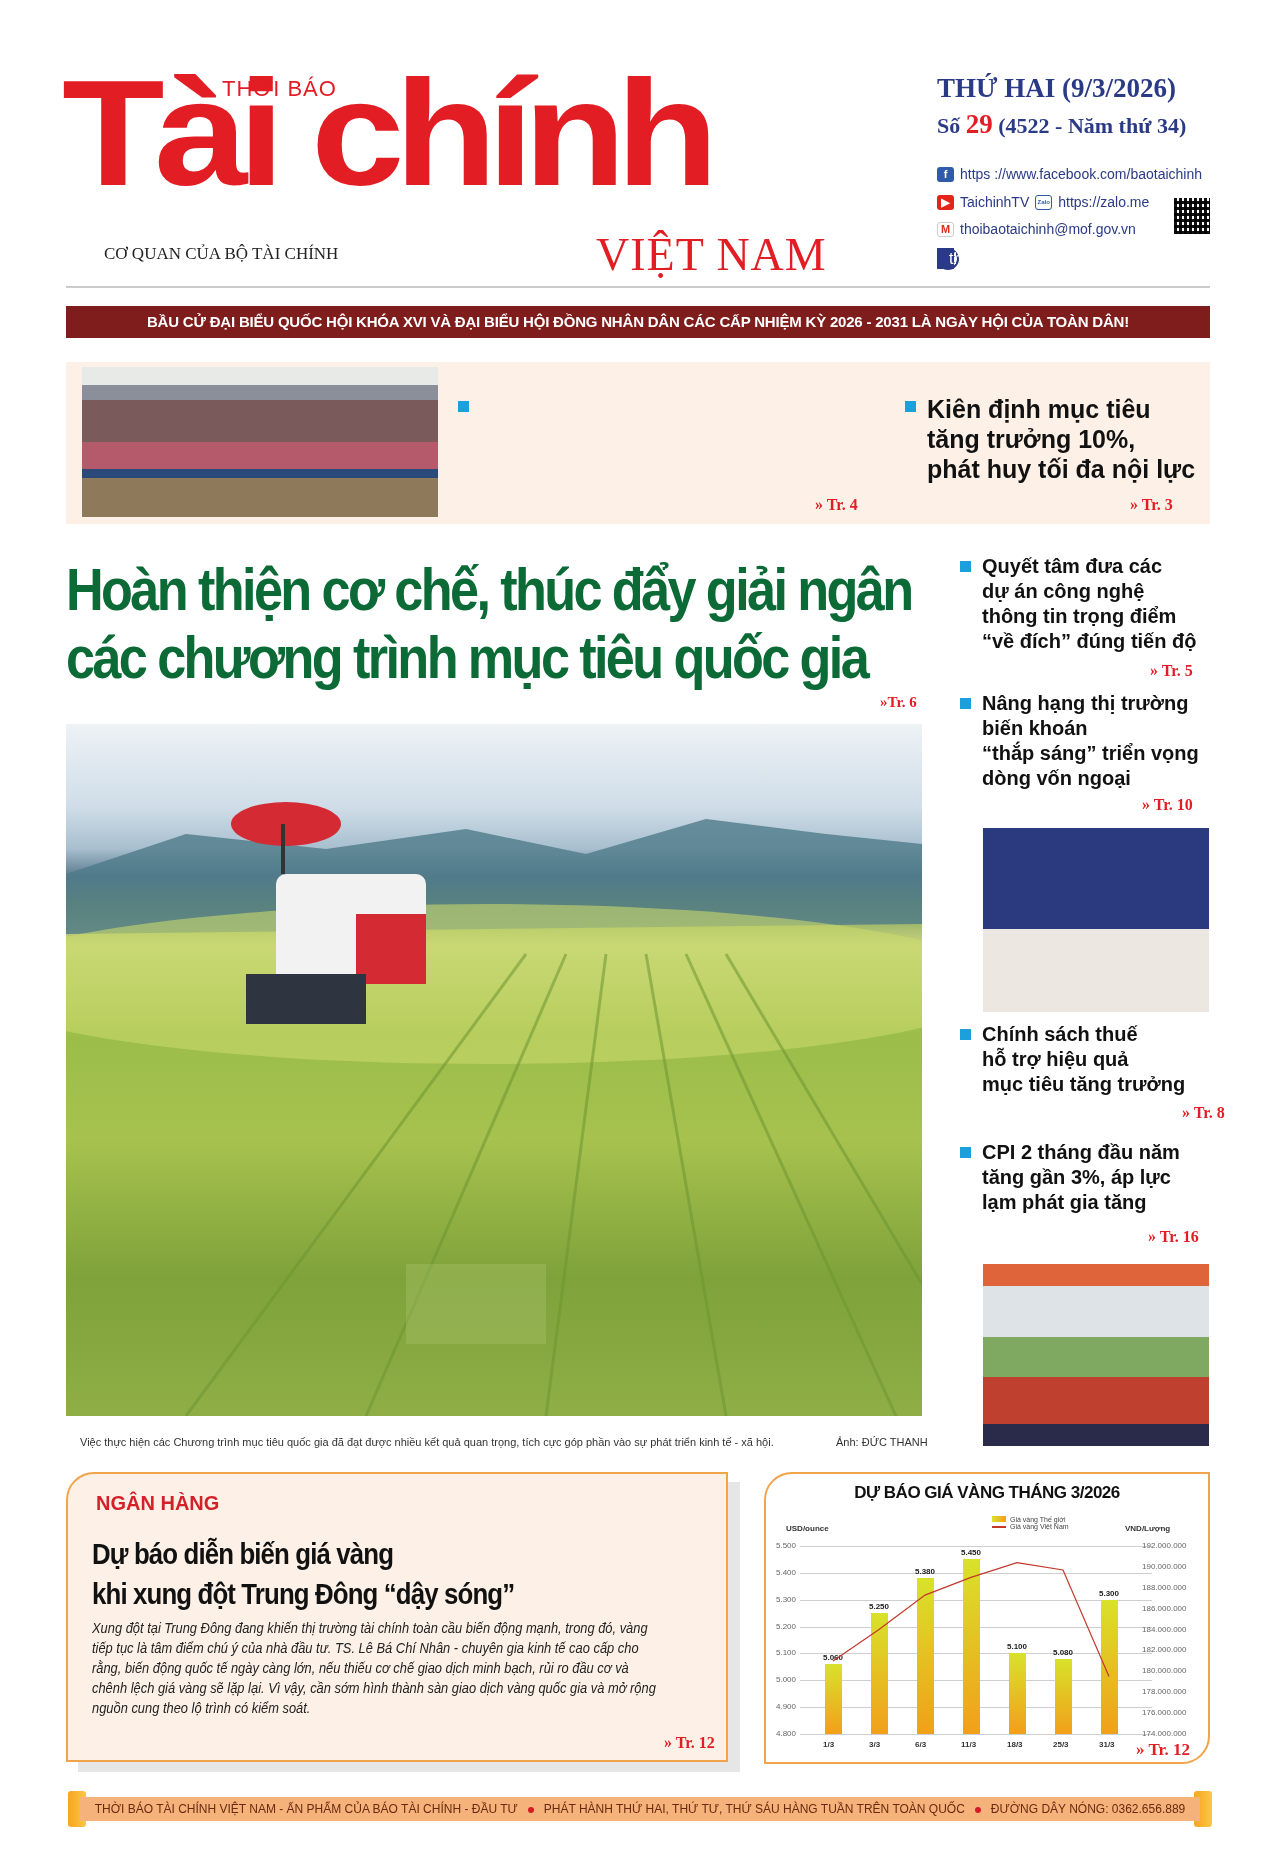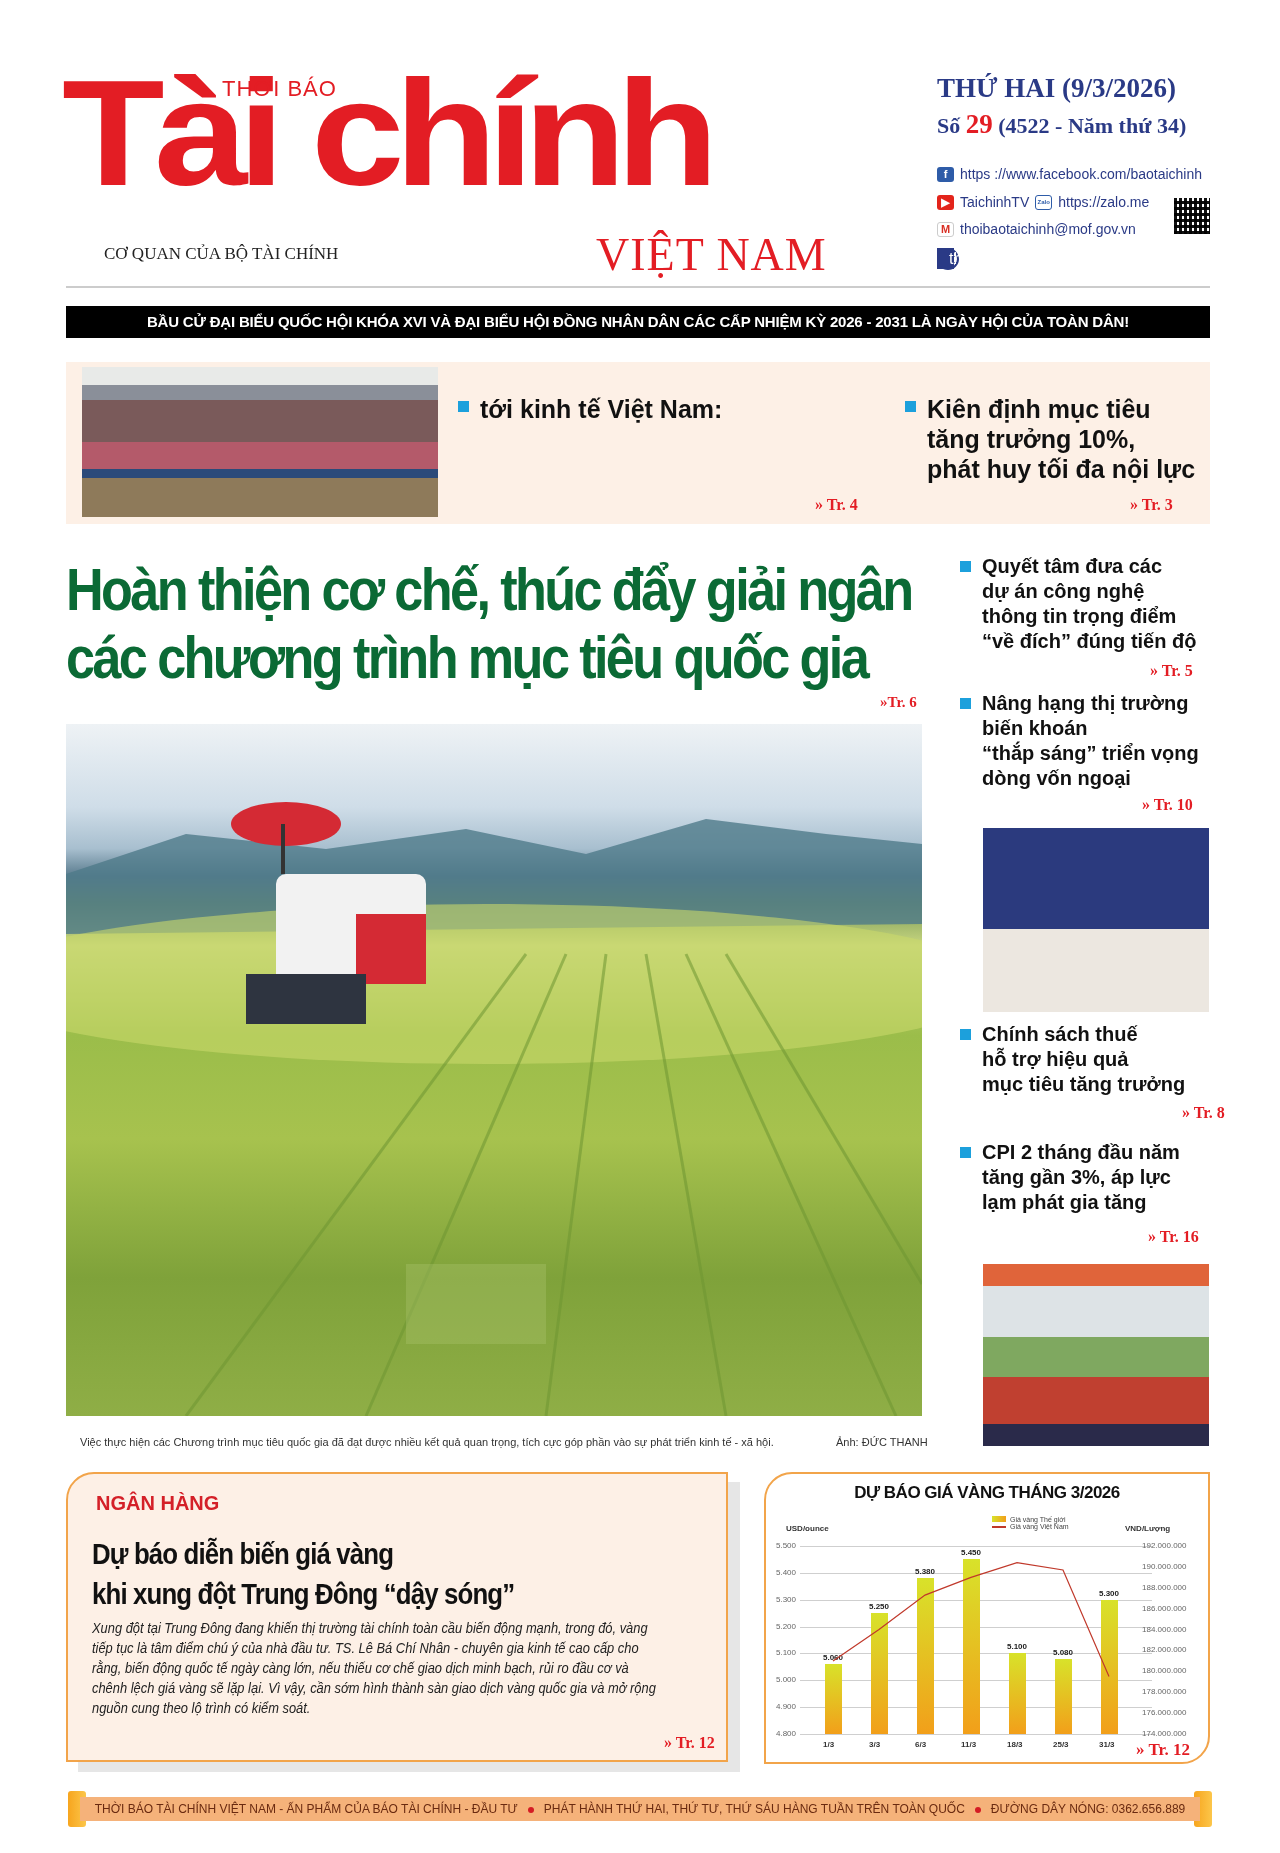--- a/index.html
+++ b/index.html
@@ -21,21 +21,21 @@
   .zl { background: #fff; border: 1px solid #2e5ca8; color: #2e5ca8; font-size: 6px; }
   .gm { background: #fff; border: 1px solid #ccc; color: #d93025; }
   .qr { left: 1174px; top: 198px; width: 36px; height: 36px; background:
         repeating-linear-gradient(90deg, #111 0 3px, #fff 3px 5px),
         repeating-linear-gradient(0deg, #111 0 3px, #fff 3px 6px); background-blend-mode: multiply; }
   .web { left: 937px; top: 248px; width: 273px; height: 21px; display: flex; align-items: center; }
   .web .globe { width: 22px; height: 22px; border-radius: 50%; border: 2px solid #2a3a86; margin-right: 6px; background: repeating-linear-gradient(0deg, transparent 0 5px, #2a3a86 5px 6px); }
   .web .bar { flex: 1; height: 21px; background: #2a3a86; color: #fff; font-size: 16px; padding-left: 12px; line-height: 21px; }
   .rule { left: 66px; top: 286px; width: 1144px; height: 2px; background: #ccc; }
 
-  .banner { left: 66px; top: 306px; width: 1144px; height: 32px; background: #000000; color: #fff; font-weight: 700; font-size: 15px; line-height: 32px; text-align: center; letter-spacing: -0.2px; }
+  .banner { left: 66px; top: 306px; width: 1144px; height: 32px; background: #7f1d1d; color: #fff; font-weight: 700; font-size: 15px; line-height: 32px; text-align: center; letter-spacing: -0.2px; }
 
   
   .teaser { left: 66px; top: 362px; width: 1144px; height: 162px; background: #fdf0e6; }
   .teaser-img { left: 82px; top: 367px; width: 356px; height: 150px; background:
         linear-gradient(180deg, #e8eae8 0 12%, #8a8f99 12% 22%, #7a5a5a 22% 50%, #b45a6a 50% 68%, #2b4a7a 68% 74%, #8e7a5a 74% 100%); }
   .bullet { position: absolute; width: 11px; height: 11px; background: #1ca0dc; }
   .teaser-h { font-weight: 700; font-size: 25px; line-height: 30px; color: #111; }
   .tr { font-family: "Liberation Serif", serif; font-weight: 700; color: #e31d24; font-size: 16px; }
 
   
@@ -107,21 +107,20 @@
 <div class="abs rule"></div>
 
 <div class="abs banner">BẦU CỬ ĐẠI BIỂU QUỐC HỘI KHÓA XVI VÀ ĐẠI BIỂU HỘI ĐỒNG NHÂN DÂN CÁC CẤP NHIỆM KỲ 2026 - 2031 LÀ NGÀY HỘI CỦA TOÀN DÂN!</div>
 
 <div class="abs teaser"></div>
 <div class="abs teaser-img"></div>
 
 <div class="abs" style="left:458px; top:394px; width:420px;">
   <span class="bullet" style="left:0; top:7px;"></span>
   <div class="teaser-h" style="padding-left:22px;">
-    <div>tới kinh tế Việt Nam:</div>
   </div>
 </div>
 <div class="abs tr" style="left:815px; top:496px;">» Tr. 4</div>
 
 <div class="abs" style="left:905px; top:394px; width:310px;">
   <span class="bullet" style="left:0; top:7px;"></span>
   <div class="teaser-h" style="padding-left:22px;">
     <div>Kiên định mục tiêu</div>
     <div>tăng trưởng 10%,</div>
     <div>phát huy tối đa nội lực</div>

